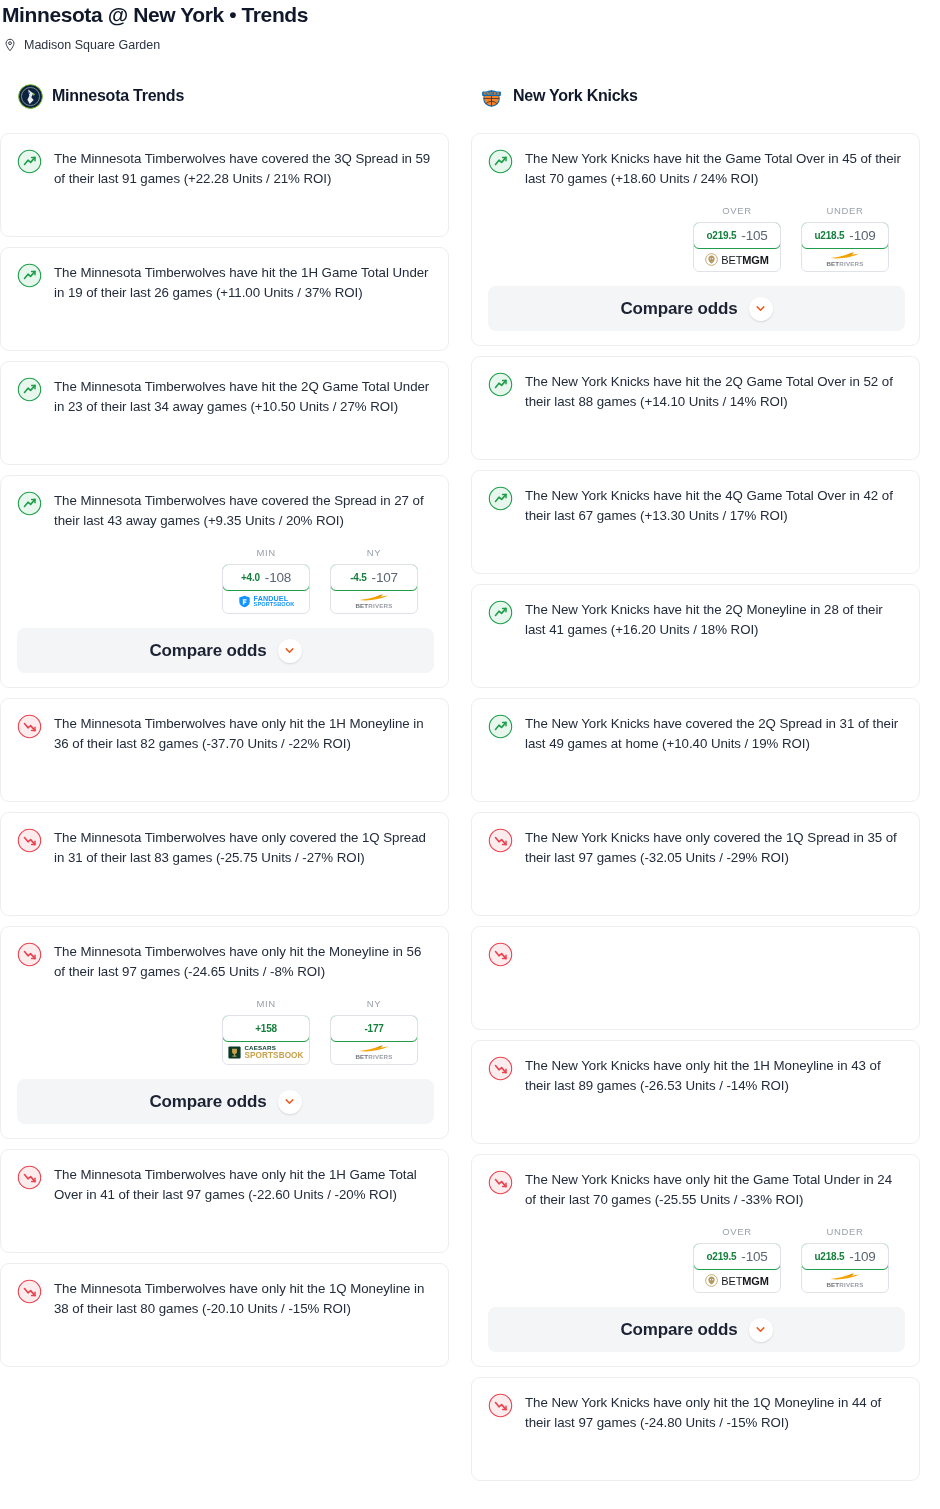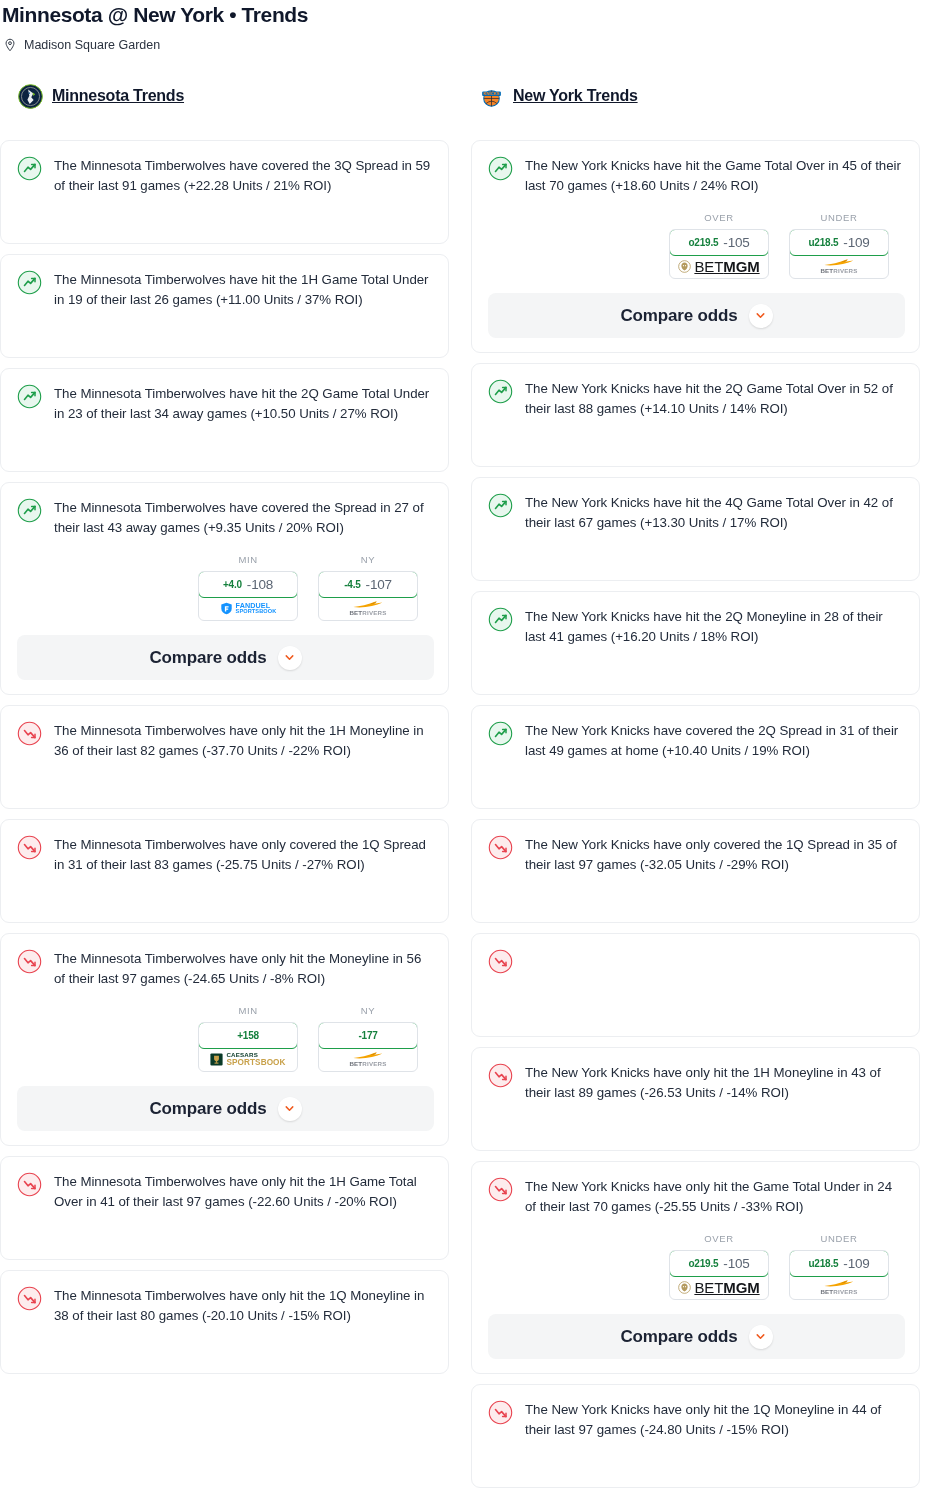--- a/index.html
+++ b/index.html
@@ -50,23 +50,22 @@
     margin-top: 30px;
     align-items: flex-start;
   }
   .column { width: 449px; flex: 0 0 449px; }
 
   .col-header {
     display: flex;
     align-items: center;
     gap: 9px;
     padding-left: 18px;
-    margin-bottom: 31px;
+    margin-bottom: 24px;
     height: 26px;
-    text-decoration: underline;
   }
   .col-header.ny { padding-left: 8px; }
   .col-title {
     font-size: 16px;
     font-weight: 700;
     letter-spacing: -0.25px;
     color: #10182b;
   }
   .team-logo { width: 25px; height: 25px; flex: 0 0 auto; display: block; }
 
@@ -95,21 +94,21 @@
   .card.plain .card-inner { min-height: 74px; }
 
   
   .odds-area {
     display: flex;
     justify-content: flex-end;
     gap: 20px;
     margin-top: 16px;
     padding-right: 16px;
   }
-  .odds-col { width: 100px; }
+  .odds-col { width: 88px; }
   .odds-label {
     text-align: center;
     font-size: 9.5px;
     letter-spacing: 0.6px;
     color: #9aa1ab;
     margin-bottom: 6px;
     font-weight: 400;
   }
   .odds-box {
     border: 1px solid #dfe3e8;
@@ -148,21 +147,21 @@
   .fd-words { display: flex; flex-direction: column; line-height: 1; }
   .fd-top { font-size: 7.2px; font-weight: 700; color: #1493ff; letter-spacing: 0.1px; }
   .fd-bot { font-size: 5.6px; font-weight: 700; color: #1493ff; letter-spacing: 0.1px; }
 
   .cz-cup { width: 13px; height: 13px; flex: 0 0 auto; }
   .cz-words { display: flex; flex-direction: column; line-height: 1; }
   .cz-top { font-size: 6.2px; font-weight: 700; color: #0a3a28; letter-spacing: 0.2px; }
   .cz-bot { font-size: 8.2px; font-weight: 700; color: #c8a14a; letter-spacing: 0.1px; }
 
   .mgm-lion { width: 13px; height: 13px; flex: 0 0 auto; }
-  .mgm-word { font-size: 15px; font-weight: 700; color: #15171b; letter-spacing: -0.1px; text-decoration: underline; }
+  .mgm-word { font-size: 11px; font-weight: 700; color: #15171b; letter-spacing: -0.1px; }
   .mgm-word .thin { font-weight: 400; }
 
   .br-wrap { display: flex; flex-direction: column; align-items: center; line-height: 1; }
   .br-bolt { width: 34px; height: 9px; display: block; }
   .br-word { font-size: 6.2px; font-weight: 700; color: #9a9ea6; letter-spacing: 0.2px; margin-top: 1px; }
   .br-word b { color: #70747c; }
 
   
   .compare-bar {
     margin-top: 14px;
@@ -414,21 +413,21 @@
         <span class="team-logo">
           <svg viewBox="0 0 32 32" width="25" height="25">
             <circle cx="16" cy="18.5" r="10" fill="#f58426" stroke="#006bb6" stroke-width="1.3"></circle>
             <path d="M6.5 18.5 H25.5 M16 8.5 V28.5" stroke="#1b2233" stroke-width="0.9" fill="none"></path>
             <path d="M9 12 Q16 18 23 12" stroke="#1b2233" stroke-width="0.9" fill="none"></path>
             <path d="M9 25 Q16 19 23 25" stroke="#1b2233" stroke-width="0.9" fill="none"></path>
             <rect x="4" y="9.5" width="24" height="6" rx="1.4" fill="#006bb6"></rect>
             <text x="16" y="14.4" font-size="5.4" font-family="Liberation Sans, sans-serif" font-weight="700" fill="#f58426" text-anchor="middle">KNICKS</text>
           </svg>
         </span>
-        <span class="col-title">New York Trends</span>
+        <span class="col-title">New York Knicks</span>
       </div>
       <div id="list-newyork">
           <div class="card">
             <div class="card-inner">
               <span class="trend-icon"><svg viewBox="0 0 25 25" width="25" height="25">
                   <circle cx="12.5" cy="12.5" r="11.2" fill="#e8f7ee" stroke="#1e9e4a" stroke-width="1.1"></circle>
                   <path d="M7.5 15.5 L11 11.2 L13.6 13.4 L18 8.4" fill="none" stroke="#1e9e4a" stroke-width="1.6" stroke-linecap="round" stroke-linejoin="round"></path>
                   <path d="M14.6 8.4 H18 V11.8" fill="none" stroke="#1e9e4a" stroke-width="1.5" stroke-linecap="round" stroke-linejoin="round"></path>
                 </svg></span>
               <span class="trend-text">The New York Knicks have hit the Game Total Over in 45 of their last 70 games (+18.60 Units / 24% ROI)</span>

